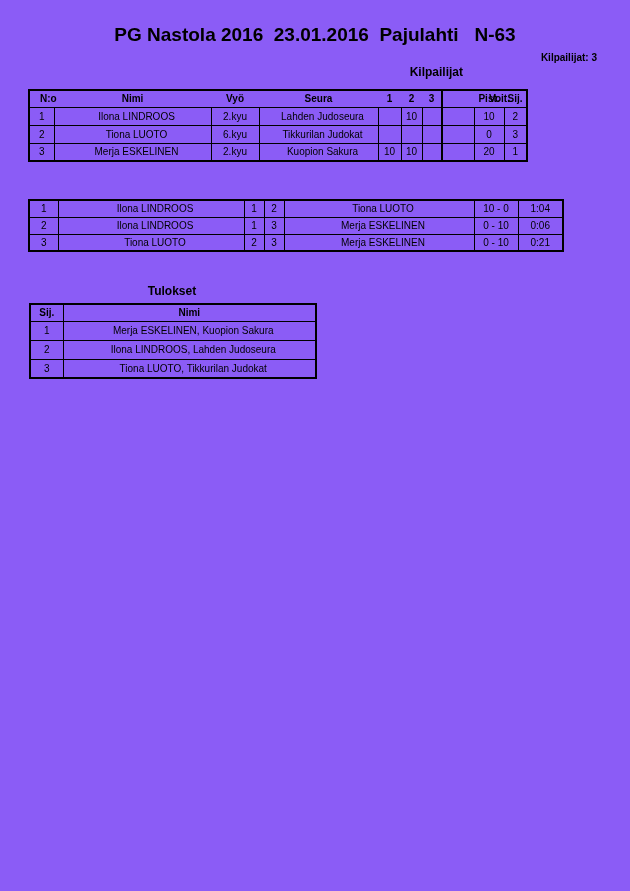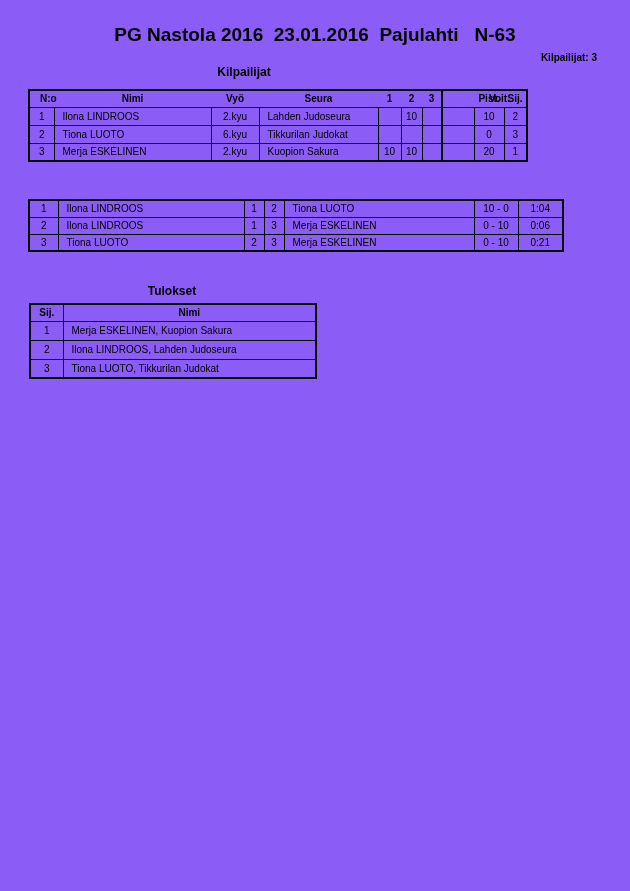--- a/index.html
+++ b/index.html
@@ -31,21 +31,21 @@
     font-weight: bold;
     margin-left: 45px;
   }
   .section-heading {
     position: absolute;
     text-align: center;
     font-size: 12px;
     font-weight: bold;
     margin: 0;
   }
-  #heading-kilpailijat { top: 65px;  left: 32px; width: 424px; }
+  #heading-kilpailijat { top: 65px;  left: 39px; width: 424px; text-align: right; }
   #heading-ottelut     { top: 178px; left: 28px; width: 534px; }
   #heading-tulokset    { top: 284px; left: 29px; width: 286px; }
 
   table {
     position: absolute;
     border-collapse: collapse;
     table-layout: fixed;
     border: 2px solid #000;
     font-size: 10px;
   }
@@ -58,21 +58,21 @@
     overflow: hidden;
   }
   td.hdr {
     border-left: none;
     border-right: none;
     font-weight: bold;
     overflow: visible;
   }
   td.thickL { border-left: 2px solid #000; padding-left: 46px; }
   td.keepR  { border-right: 1px solid #000; }
-  td.txt-left { text-align: left; padding-left: 8px; }
+  td.txt-left { text-align: center; padding-left: 8px; }
   td.hdr-left { text-align: left; padding-left: 10px; }
 
   #competitors-table { left: 28px; top: 89px;  width: 498px; }
   #competitors-table tr { height: 18px; }
   #competitors-table tr.header-row { height: 17px; }
 
   #matches-table { left: 28px; top: 199px; width: 534px; }
   #matches-table tr { height: 17px; }
   #matches-table tr.header-row { height: 15px; }
 

